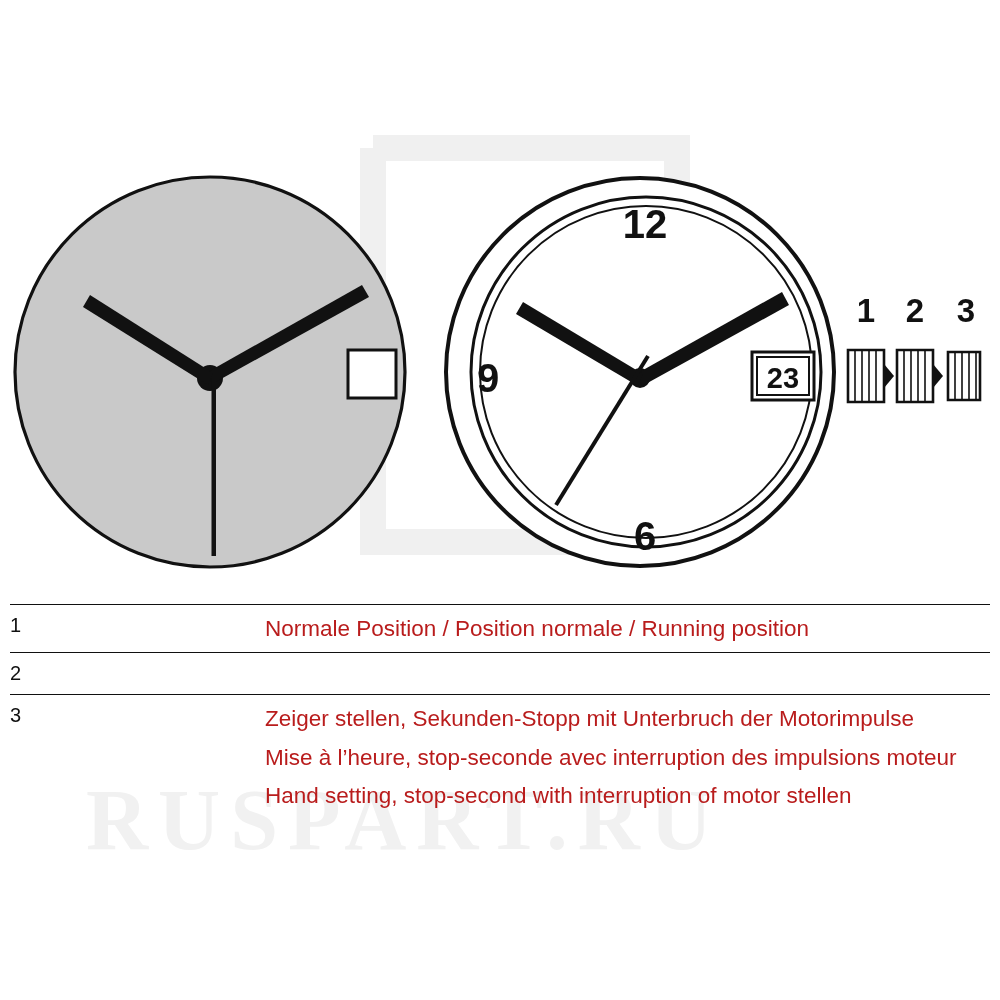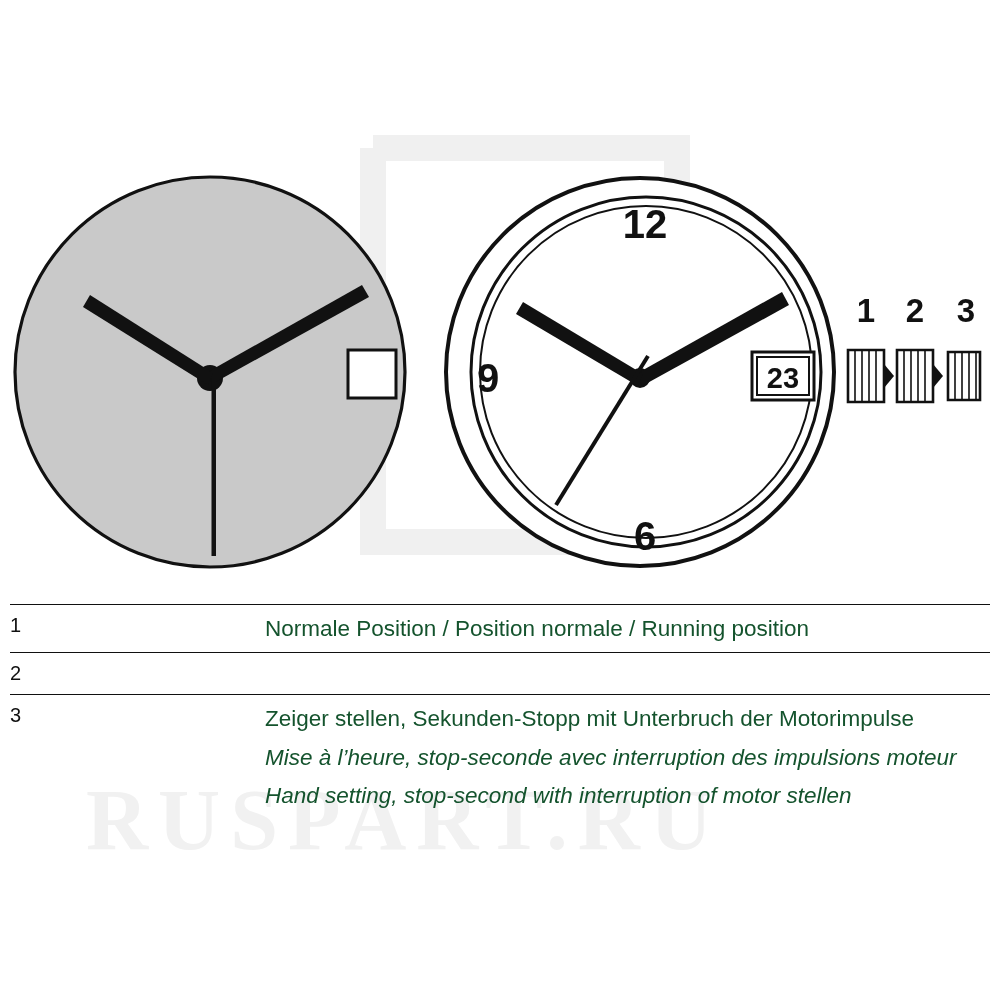--- a/index.html
+++ b/index.html
@@ -71,34 +71,33 @@
     padding-top: 9px;
     padding-bottom: 9px;
     font-size: 20px;
     color: #111;
   }
   .legend-txt {
     flex: 1;
     padding-top: 9px;
     padding-bottom: 9px;
     font-size: 22.5px;
-    color: #14532d;
+    color: #b91c1c;
     line-height: 1.30;
     white-space: nowrap;
   }
   .legend-txt.multi {
     white-space: normal;
   }
   .legend-line {
     display: block;
     white-space: nowrap;
   }
   .legend-line + .legend-line {
     margin-top: 9px;
-    font-style: italic;
   }
 </style>
 </head>
 <body>
 
 <div id="page">
 
   <svg class="watermark-logo" viewBox="0 0 340 430" xmlns="http://www.w3.org/2000/svg">
     <g fill="none" stroke="#f0f0f0" stroke-width="26">
       <path d="M18 18 H322 V130"></path>

